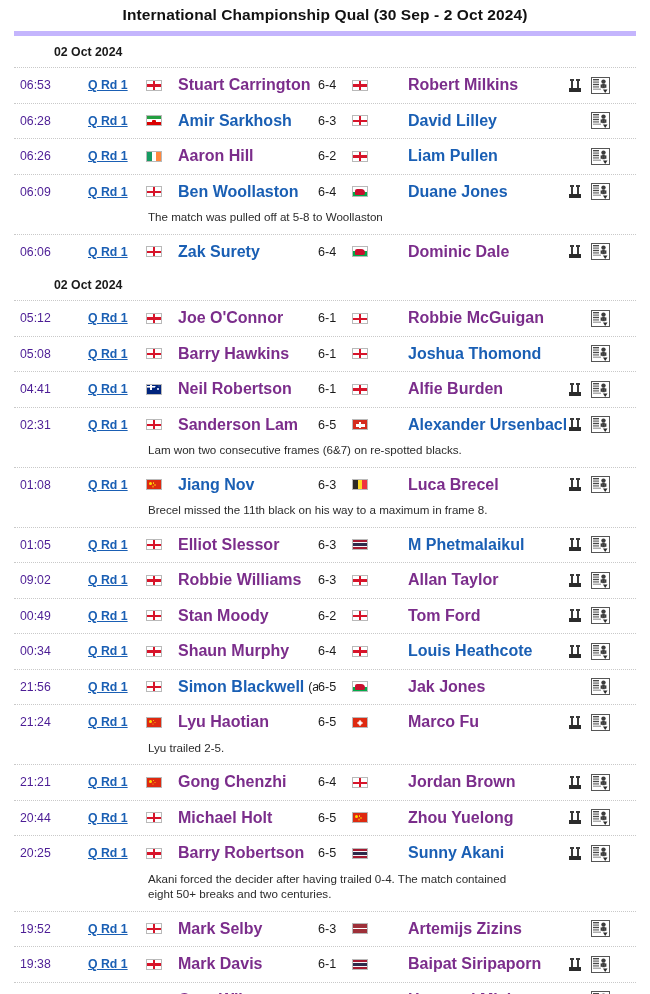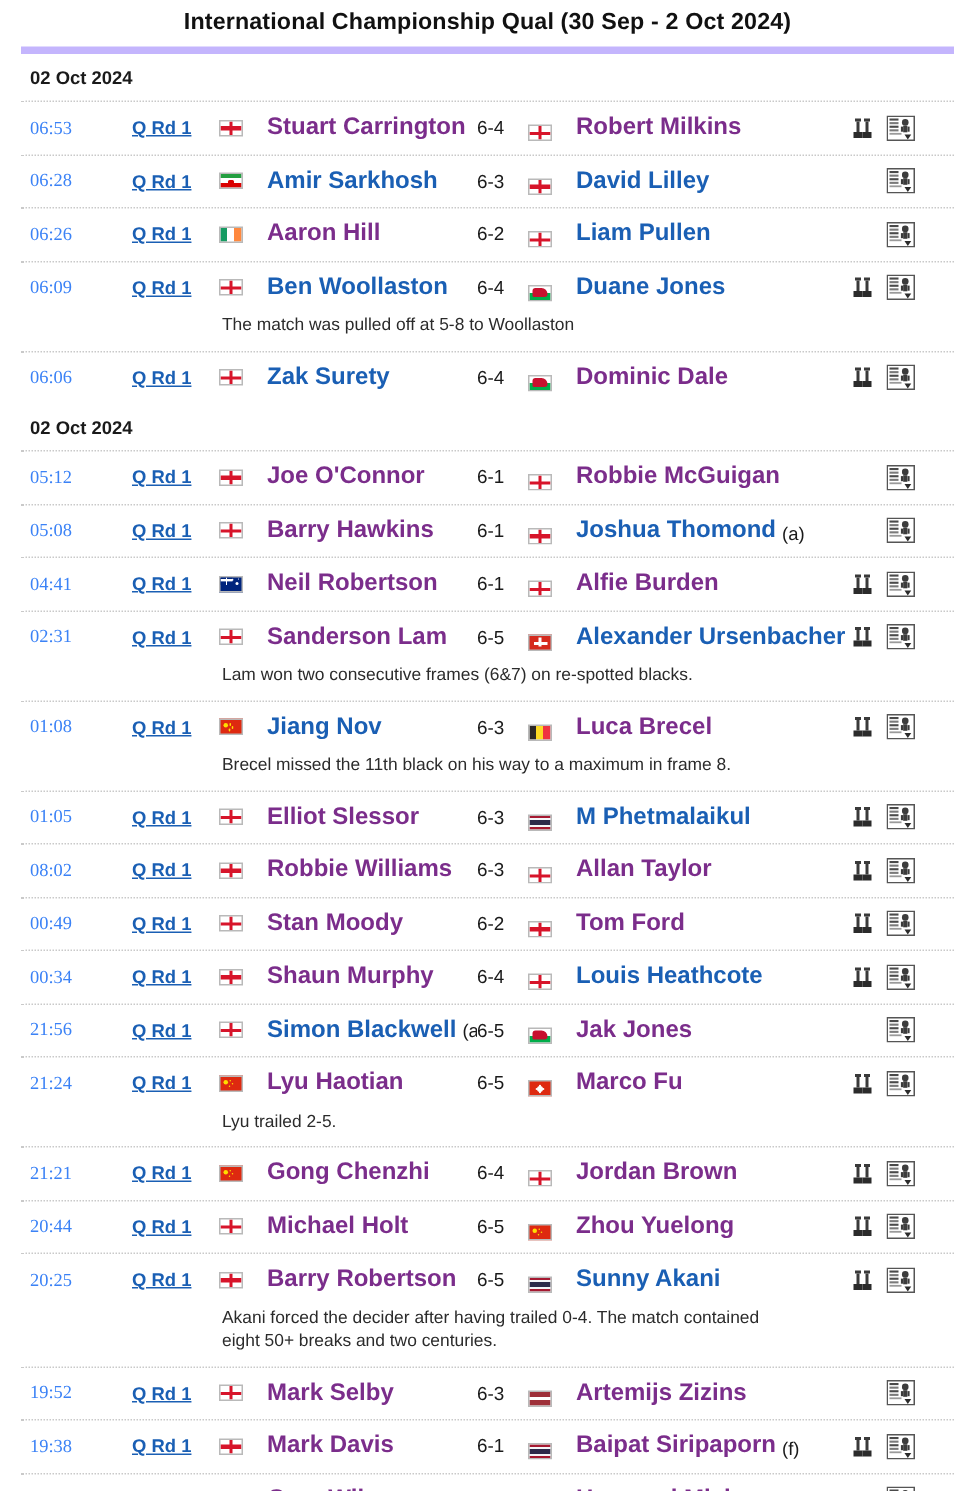--- a/index.html
+++ b/index.html
@@ -30,39 +30,39 @@
     border-bottom: 5px solid #c4b5fd;
     letter-spacing: 0.1px;
   }
 
   
   .date-header {
     font-size: 12.3px;
     font-weight: bold;
     color: #1a1a1a;
     padding: 9px 0 8px 6px;
+    margin-left: 34px;
   }
 
   
   .match-row {
     display: flex;
     align-items: center;
     border-top: 1px dotted #c9c9c9;
     height: 34.5px;
     font-size: 12.6px;
     white-space: nowrap;
   }
   .c-time {
     width: 46px;
     flex: 0 0 46px;
-    color: #3b82f6;
+    color: #4c1d95;
     font-size: 12.3px;
     padding-left: 6px;
     box-sizing: border-box;
-    font-family: Liberation Serif, serif;
   }
   .c-round {
     width: 58px;
     flex: 0 0 58px;
     color: #1a5fb4;
     font-weight: bold;
     font-size: 12.3px;
     margin-left: 28px;
   }
   .c-p1 {
@@ -75,23 +75,24 @@
   .c-score {
     width: 34px;
     flex: 0 0 34px;
     font-weight: normal;
     color: #1a1a1a;
     font-size: 12.6px;
   }
   .c-p2 {
     flex: 1 1 auto;
     display: flex;
-    align-items: flex-end;
+    align-items: center;
     overflow: hidden;
     min-width: 0;
+    gap: 24px;
   }
   .c-icons {
     width: 68px;
     flex: 0 0 68px;
     display: flex;
     align-items: center;
     justify-content: flex-start;
     gap: 8px;
     padding-left: 2px;
   }
@@ -705,21 +706,21 @@
               <circle cx="12.5" cy="4.6" r="2.2" fill="#3c3c3c"></circle>
               <rect x="11.1" y="6.8" width="2.8" height="4.4" fill="#3c3c3c"></rect>
               <rect x="9.6" y="7.4" width="1.4" height="3.4" fill="#3c3c3c"></rect>
               <rect x="14" y="7.4" width="1.4" height="3.4" fill="#3c3c3c"></rect>
               <path d="M12 12.6 L16.5 12.6 L14.2 16 Z" fill="#2b2b2b"></path>
             </svg>
           </span>
         </span>
       </div>
       <div class="match-row">
-        <span class="c-time">08:02</span>
+        <span class="c-time">09:02</span>
         <a href="#" class="c-round">Q Rd 1</a>
         <span class="c-p1">
           <span class="flag eng"></span>
           <a href="#" class="pname win">Robbie Williams</a>
         </span>
         <span class="c-score">6-3</span>
         <span class="c-p2">
           <span class="flag eng"></span>
           <a href="#" class="pname win">Allan Taylor</a>
         </span>

